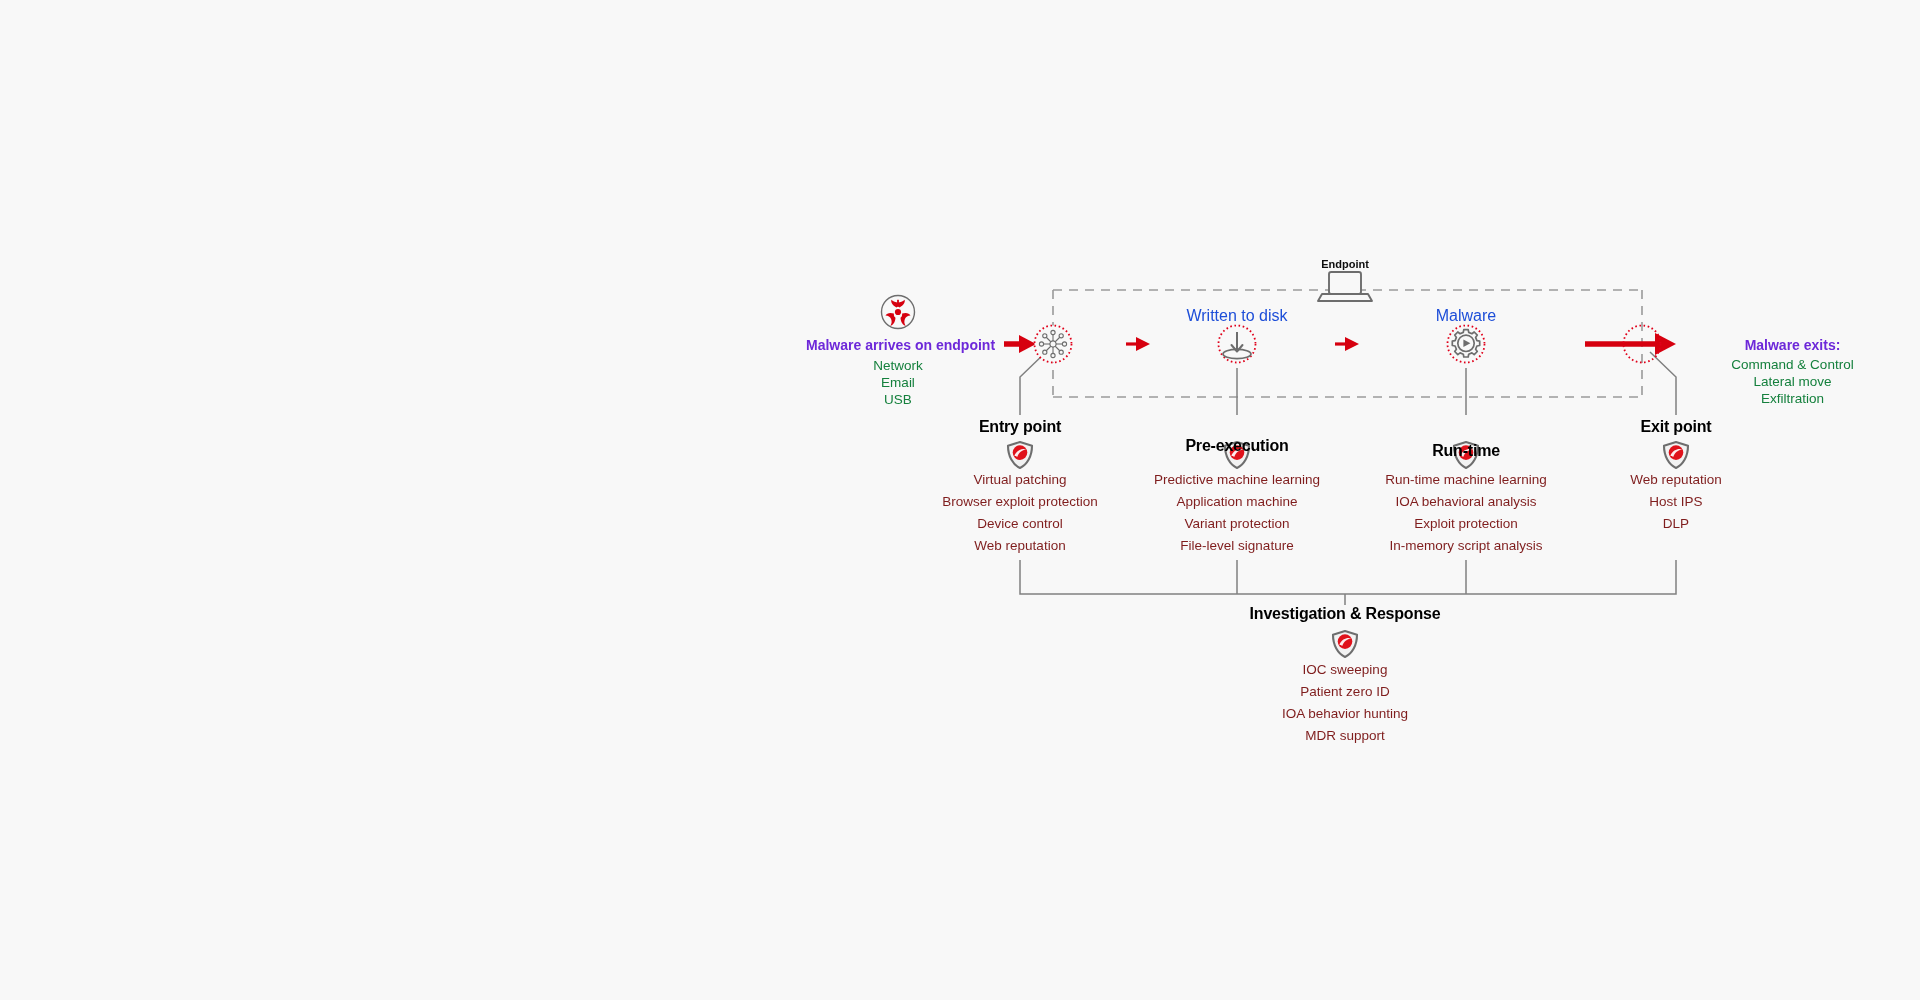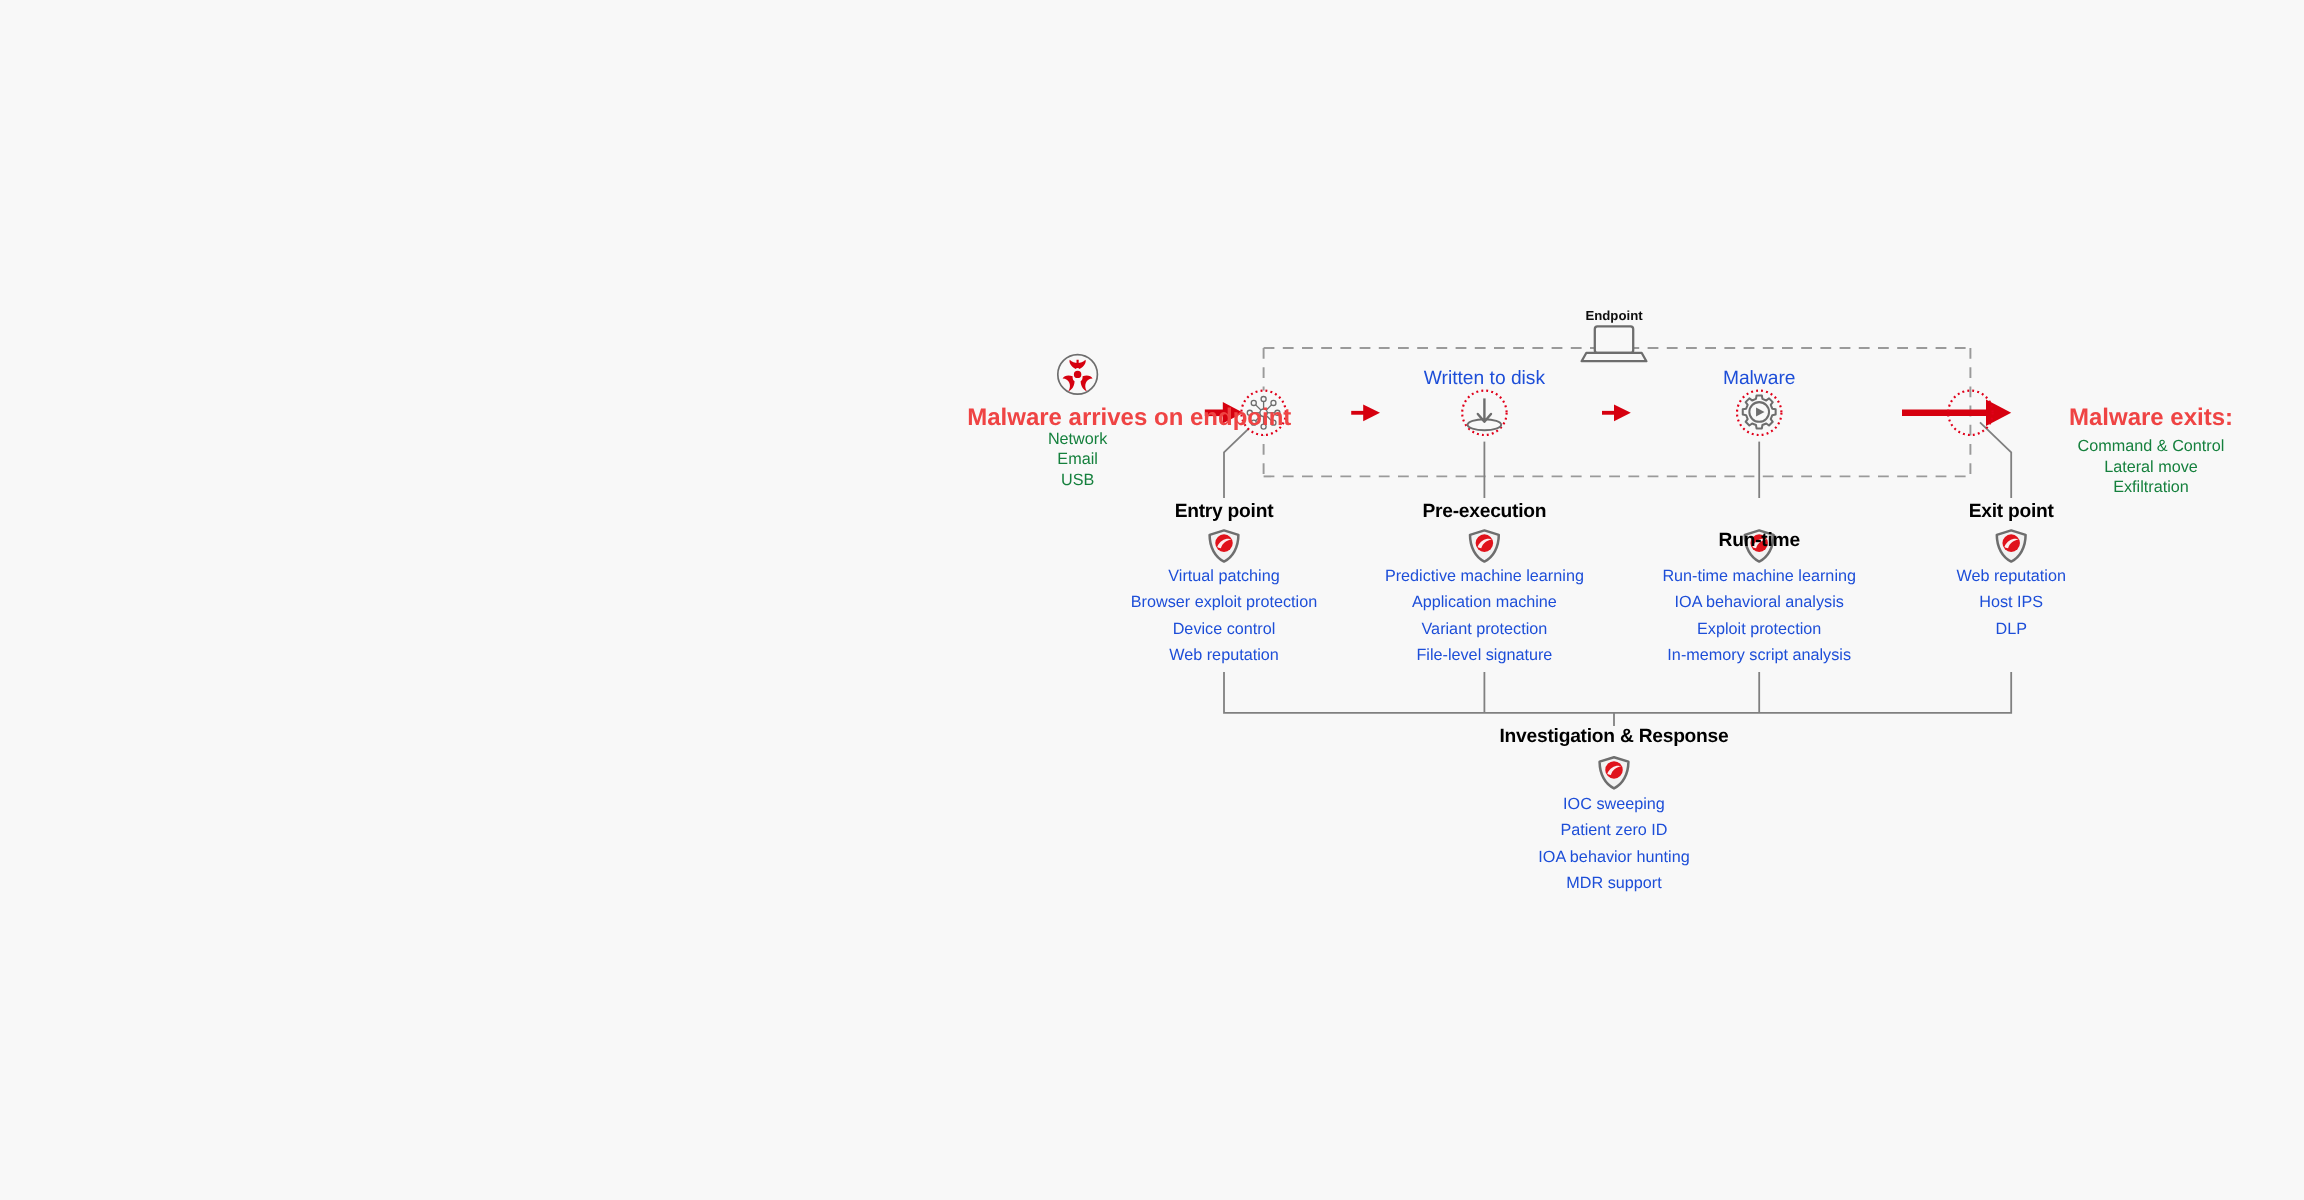--- a/index.html
+++ b/index.html
@@ -9,26 +9,26 @@
     font-family:"Liberation Sans","DejaVu Sans",sans-serif;
     overflow:hidden;
     position:relative;
   }
   #stage{position:absolute;left:0;top:0;width:1920px;height:1000px;}
   svg.layer{position:absolute;left:0;top:0;width:1920px;height:1000px;overflow:visible;}
 
   .txt{position:absolute;white-space:nowrap;}
   .center{transform:translateX(-50%);}
 
-  .label-red-bold{font-size:20px;font-weight:bold;color:#ef4444;}
+  .label-red-bold{font-size:14px;font-weight:bold;color:#6d28d9;}
   .label-red-plain{font-size:16px;color:#1d4ed8;}
   .sub-grey{font-size:13.5px;color:#15803d;}
   .col-title{font-size:16px;font-weight:bold;color:#000000;letter-spacing:-.2px;}
   .endpoint-title{font-size:11px;font-weight:bold;color:#0d0d0d;}
-  .item{font-size:13.5px;color:#1d4ed8;line-height:22px;}
+  .item{font-size:13.5px;color:#7f1d1d;line-height:22px;}
   .items{position:absolute;transform:translateX(-50%);text-align:center;}
   .exits-block{position:absolute;text-align:center;}
 </style>
 </head>
 <body>
 
 <div id="stage">
 
   <svg class="layer">
     <defs>
@@ -192,21 +192,21 @@
   </div>
 
   <div class="txt center col-title" style="left:1020px;top:418px;">Entry point</div>
   <div class="items" style="left:1020px;top:469px;">
     <div class="item">Virtual patching</div>
     <div class="item">Browser exploit protection</div>
     <div class="item">Device control</div>
     <div class="item">Web reputation</div>
   </div>
 
-  <div class="txt center col-title" style="left:1237px;top:418px;">Pre-execution</div>
+  <div class="txt center col-title" style="left:1237px;top:437px;">Pre-execution</div>
   <div class="items" style="left:1237px;top:469px;">
     <div class="item">Predictive machine learning</div>
     <div class="item">Application machine</div>
     <div class="item">Variant protection</div>
     <div class="item">File-level signature</div>
   </div>
 
   <div class="txt center col-title" style="left:1466px;top:442px;">Run-time</div>
   <div class="items" style="left:1466px;top:469px;">
     <div class="item">Run-time machine learning</div>

